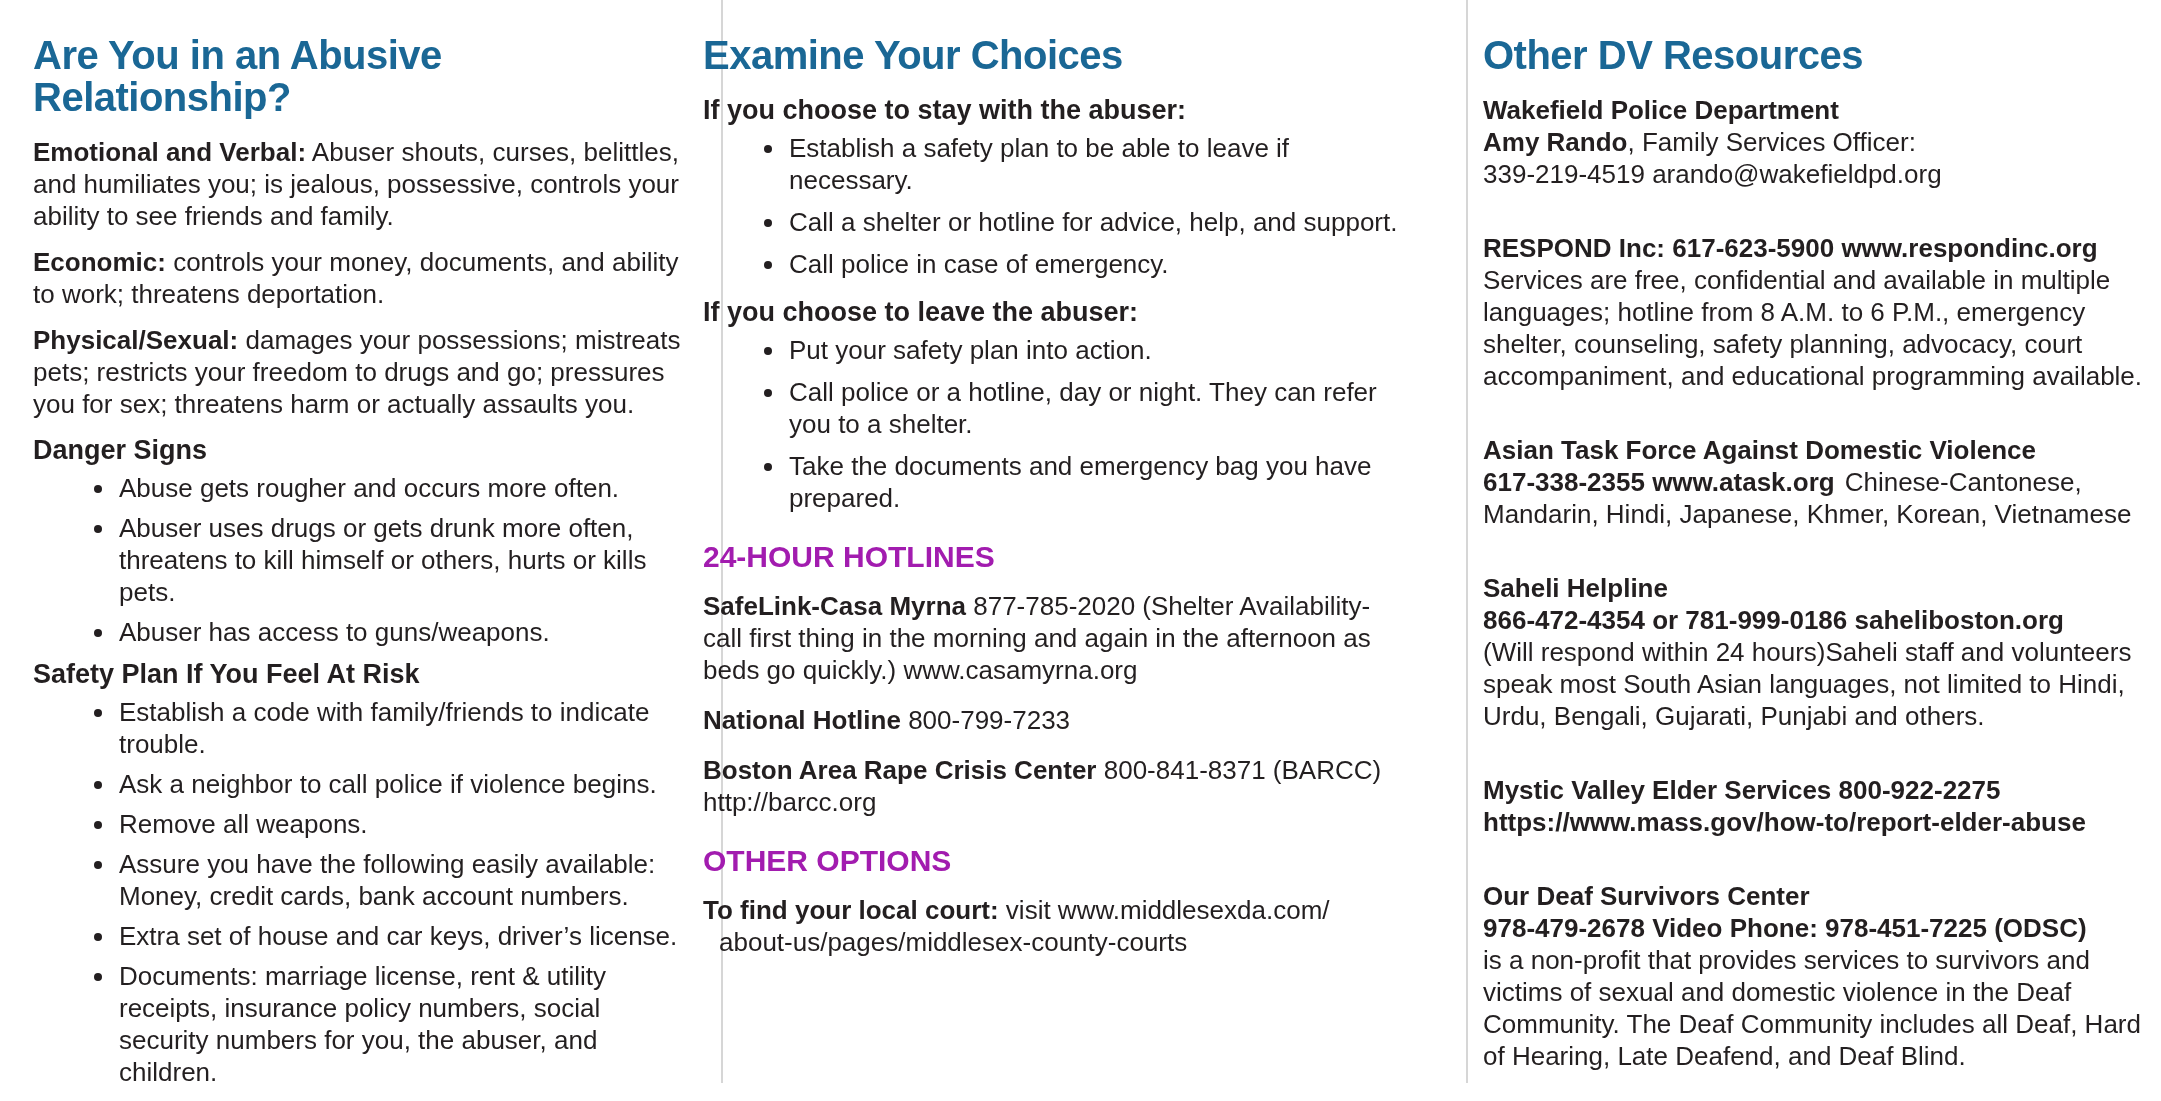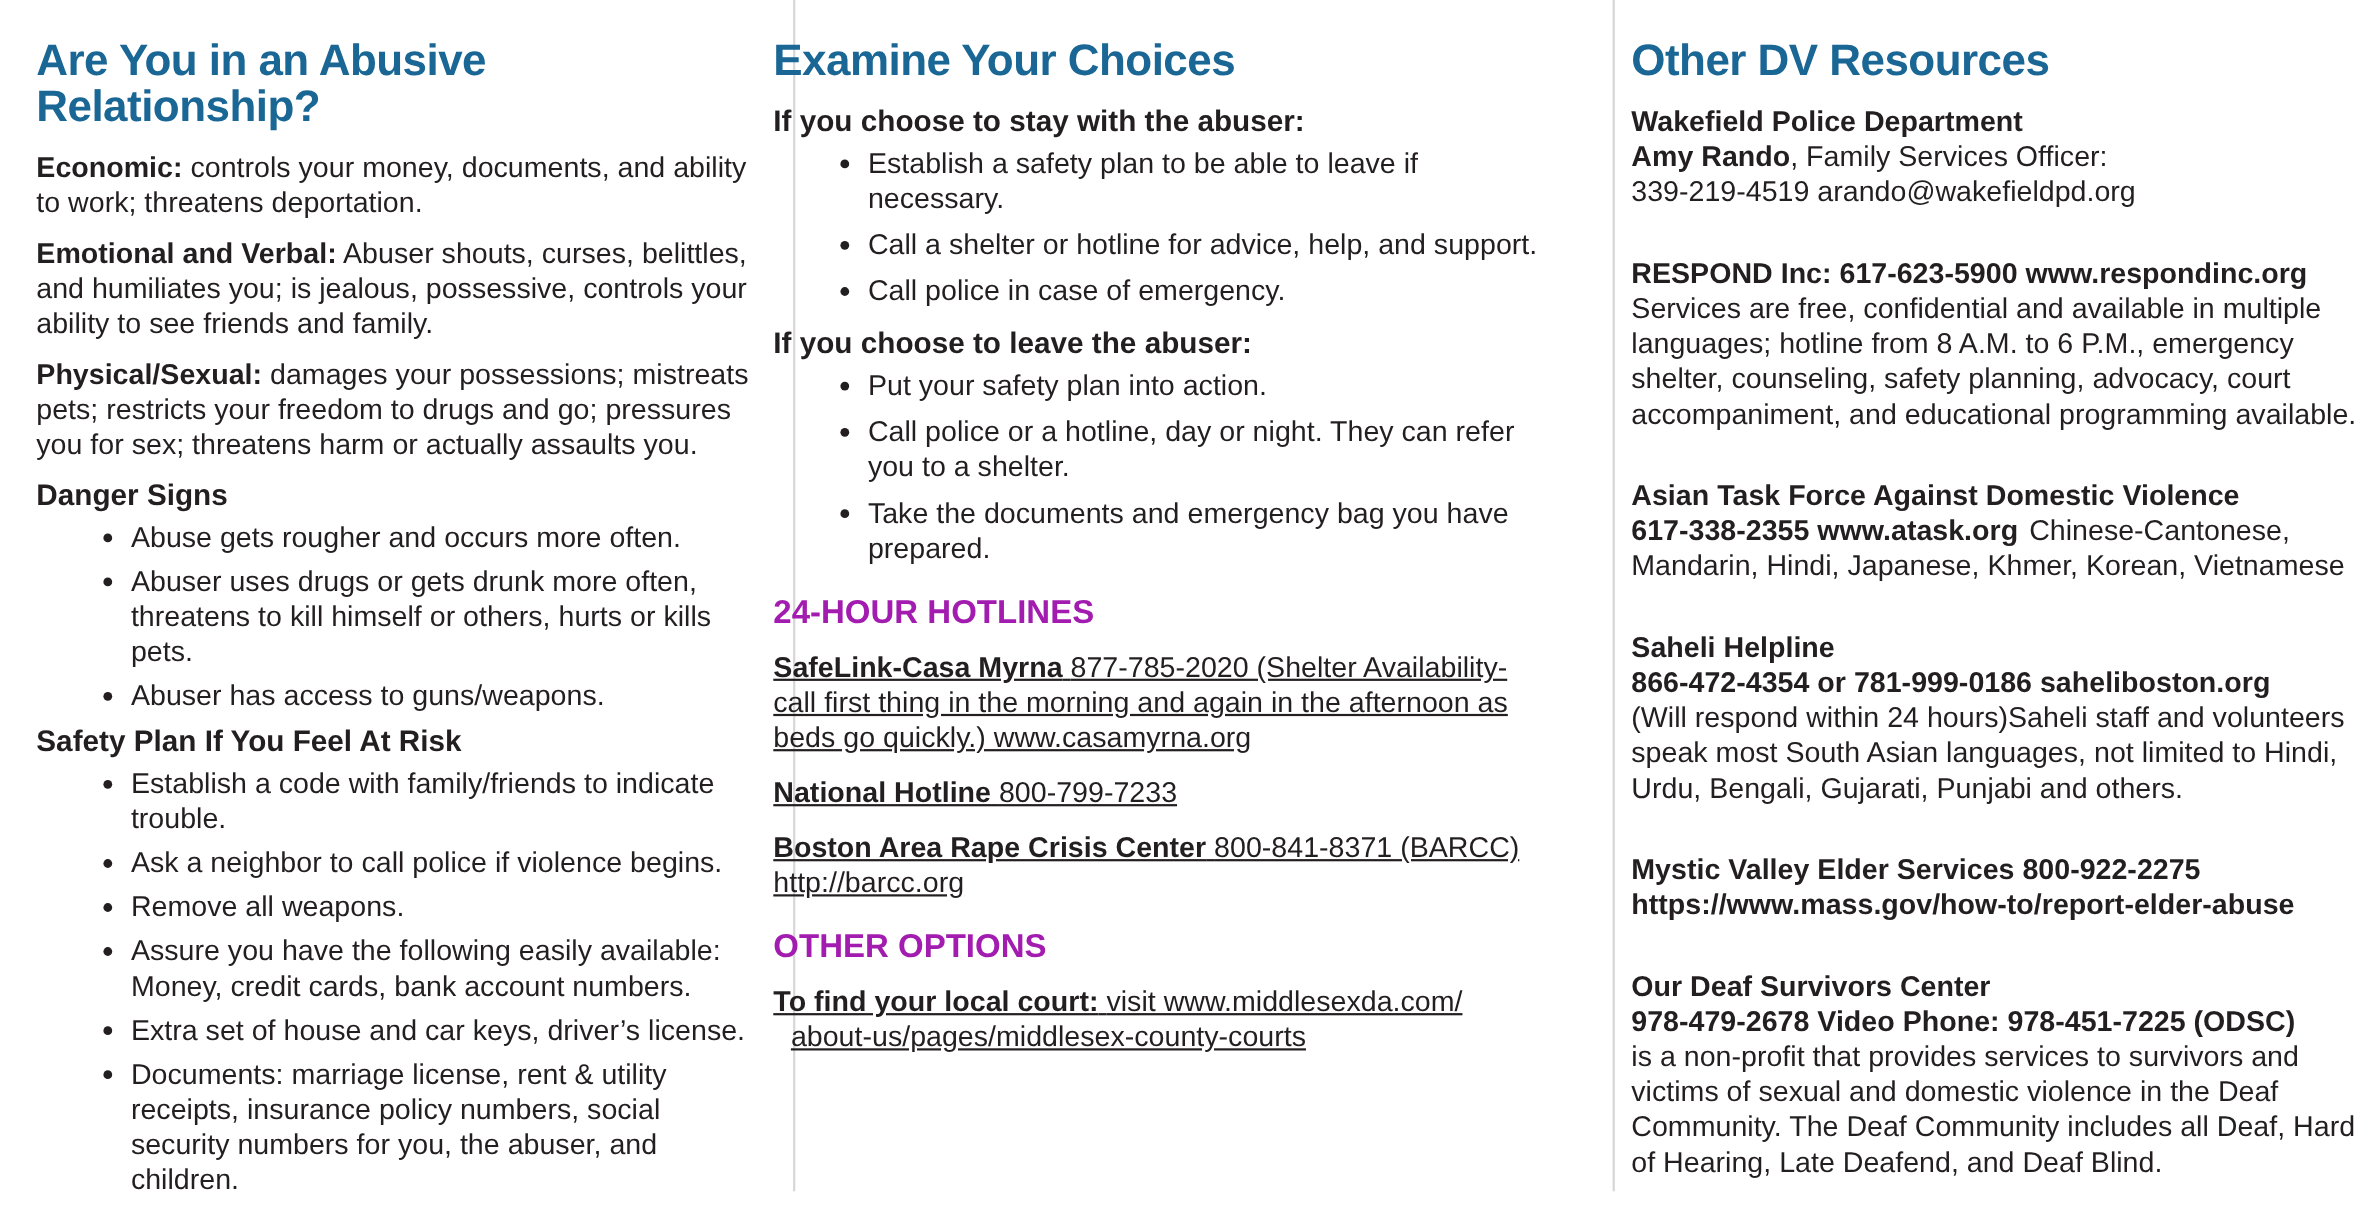--- a/index.html
+++ b/index.html
@@ -24,21 +24,21 @@
     font-size:40px;line-height:1.05;font-weight:bold;
     color:#1a6795;margin:0 0 18px 0;letter-spacing:-0.5px;
   }
   .para{font-size:26px;line-height:32px;margin:0 0 14px 0;overflow-wrap:break-word;}
   .lead{font-weight:bold;}
   .subhead{font-size:27px;line-height:32px;font-weight:bold;margin:4px 0 6px 0;}
   ul.bullets{margin:0 0 10px 0;padding-left:84px;}
   ul.bullets li{font-size:26px;line-height:32px;margin:0 0 8px 0;padding-left:2px;}
   .col-mid ul.bullets{margin-bottom:16px;}
   .col-mid ul.bullets li{margin-bottom:10px;}
-  .col-mid .para{margin-bottom:18px;text-decoration:underline;}
+  .col-mid .para{margin-bottom:18px;}
   .subhead-blue{
     font-size:30px;line-height:34px;font-weight:bold;
     color:#a21caf;margin:26px 0 16px 0;
   }
   .block{display:block;margin-left:16px;}
   .res{font-size:26px;line-height:32px;margin:0 0 42px 0;overflow-wrap:break-word;}
   .res .bold{font-weight:bold;}
   .res p{margin:0;}
   .gap{margin-right:10px;}
 </style>
@@ -46,25 +46,25 @@
 <body>
 
 <div class="page">
 
   <div class="divider d1"></div>
   <div class="divider d2"></div>
 
   <section class="col col-left">
     <h1 class="head">Are You in an Abusive Relationship?</h1>
 
+    <p class="para"><b class="lead">Emotional and Verbal:</b>
+      <span>Abuser shouts, curses, belittles, and humiliates you; is jealous, possessive, controls your ability to see friends and family.</span></p>
+
     <p class="para"><b class="lead">Economic:</b>
       <span>controls your money, documents, and ability to work; threatens deportation.</span></p>
-
-    <p class="para"><b class="lead">Emotional and Verbal:</b>
-      <span>Abuser shouts, curses, belittles, and humiliates you; is jealous, possessive, controls your ability to see friends and family.</span></p>
 
     <p class="para"><b class="lead">Physical/Sexual:</b>
       <span>damages your possessions; mistreats pets; restricts your freedom to drugs and go; pressures you for sex; threatens harm or actually assaults you.</span></p>
 
     <h2 class="subhead">Danger Signs</h2>
     <ul class="bullets">
       <li>Abuse gets rougher and occurs more often.</li>
       <li>Abuser uses drugs or gets drunk more often, threatens to kill himself or others, hurts or kills pets.</li>
       <li>Abuser has access to guns/weapons.</li>
     </ul>

